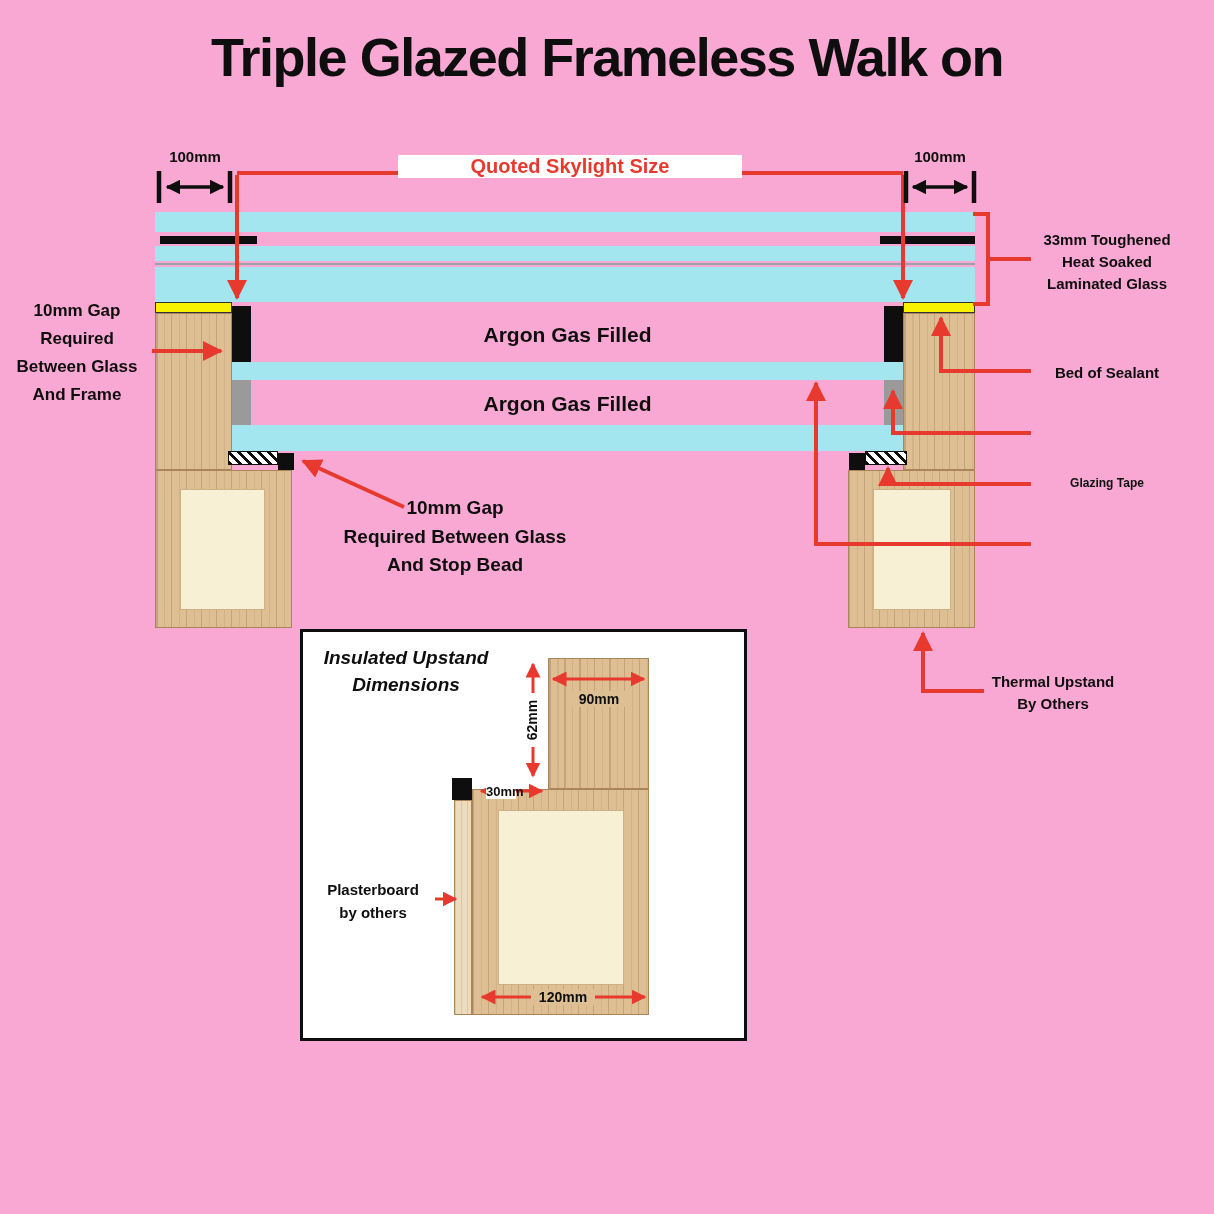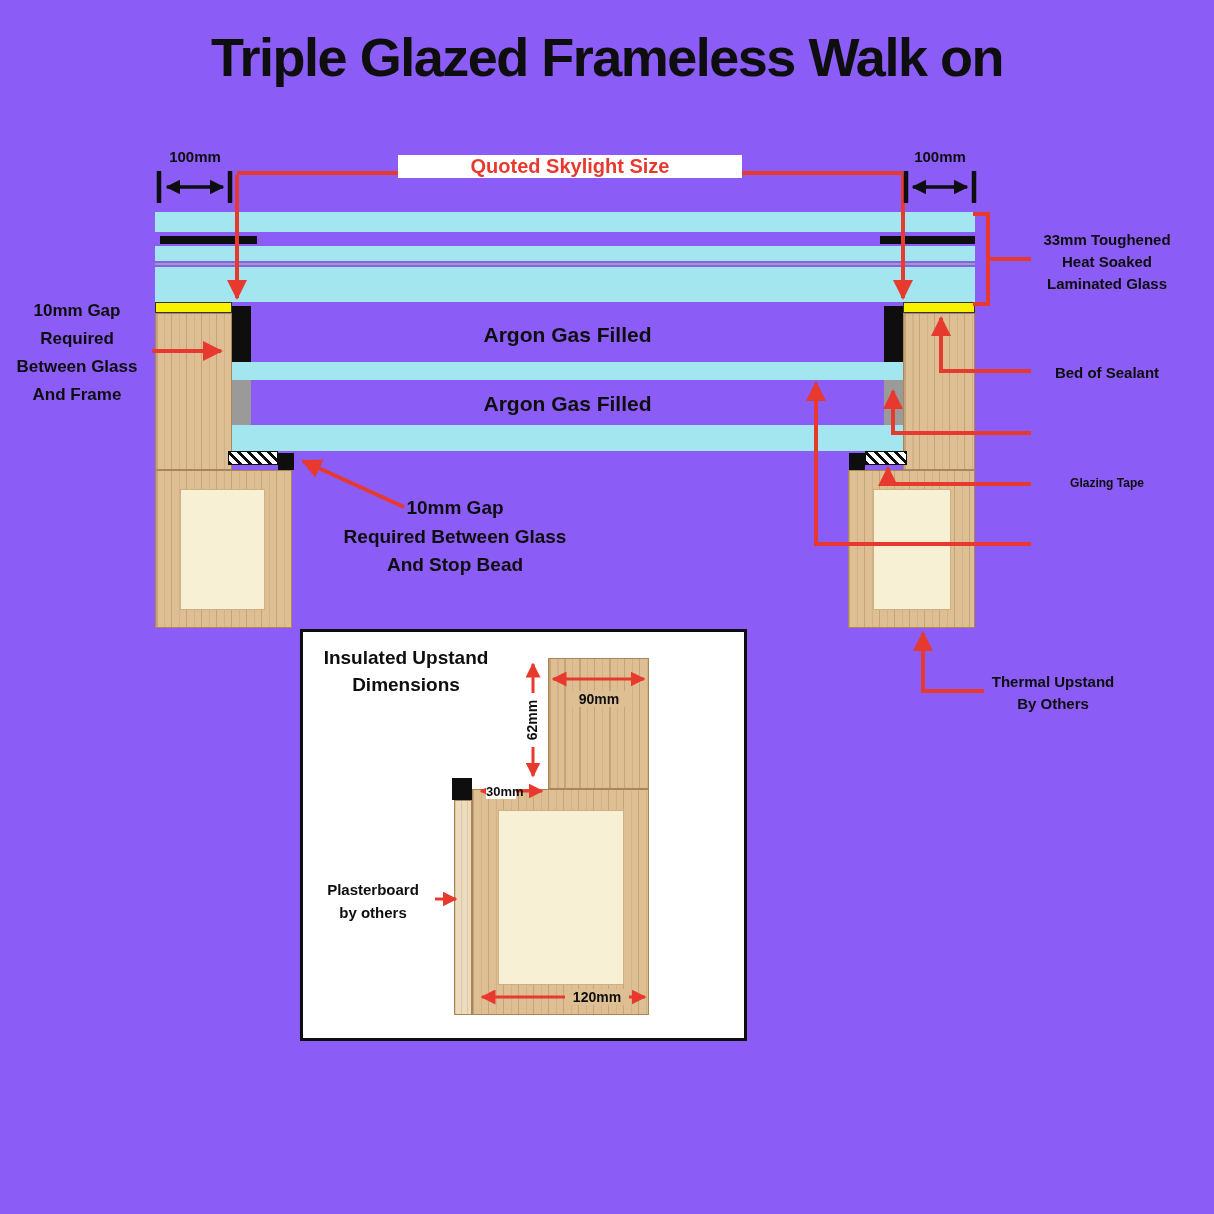--- a/index.html
+++ b/index.html
@@ -1,16 +1,16 @@
 <!DOCTYPE html>
 <html><head>
 <meta charset="utf-8">
 <style>
   html,body{margin:0;padding:0;background:#fff;}
-  .canvas{position:relative;width:1214px;height:1214px;background:#8b5cf6;overflow:hidden;
+  .canvas{position:relative;width:1214px;height:1214px;background:#f9a8d4;overflow:hidden;
           font-family:"Liberation Sans",sans-serif;color:#0e0e0e;}
   .abs{position:absolute;}
   .glass{background:#a4e6f0;}
   .blk{background:#0e0e0e;}
   .spacerbar{background:#9a9a9a;}
   .sealant{background:#f8f200;border:1px solid #333;box-sizing:border-box;}
   .wood{background-color:#debf93;
         background-image:repeating-linear-gradient(90deg,
           rgba(139,101,57,.30) 0 1.5px, transparent 1.5px 8px,
           rgba(139,101,57,.15) 8px 9.5px, transparent 9.5px 15px);
@@ -130,22 +130,22 @@
 And Stop Bead</div>
 
   <div class="lbl" style="left:1032px;top:229px;width:150px;font-size:15px;line-height:1.48;">33mm Toughened
 Heat Soaked
 Laminated Glass</div>
   <div class="lbl" style="left:1032px;top:362px;width:150px;font-size:15px;line-height:1.48;">Bed of Sealant</div>
   <div class="lbl" style="left:1032px;top:475px;width:150px;font-size:12px;line-height:1.48;">Glazing Tape</div>
   <div class="lbl" style="left:978px;top:671px;width:150px;font-size:15px;line-height:1.48;">Thermal Upstand
 By Others</div>
 
-  <div class="lbl" style="left:310px;top:645px;width:192px;font-size:19px;line-height:1.4;">Insulated Upstand
+  <div class="lbl" style="left:310px;top:645px;width:192px;font-size:19px;line-height:1.4;font-style:italic;">Insulated Upstand
 Dimensions</div>
   <div class="lbl" style="left:570px;top:671px;width:58px;font-size:14px;background:#debf93;margin-top:20px;">90mm</div>
   <div class="lbl" style="left:506px;top:711px;width:54px;height:18px;font-size:14px;background:#fff;transform:rotate(-90deg);">62mm</div>
   <div class="lbl" style="left:486px;top:784px;width:30px;font-size:13px;background:#fff;">30mm</div>
-  <div class="lbl" style="left:531px;top:989px;width:64px;font-size:14px;background:#debf93;margin-left:34px;">120mm</div>
+  <div class="lbl" style="left:531px;top:989px;width:64px;font-size:14px;background:#debf93;">120mm</div>
   <div class="lbl" style="left:313px;top:879px;width:120px;font-size:15px;line-height:1.5;">Plasterboard
 by others</div>
 
 </div>
 
 </body></html>

